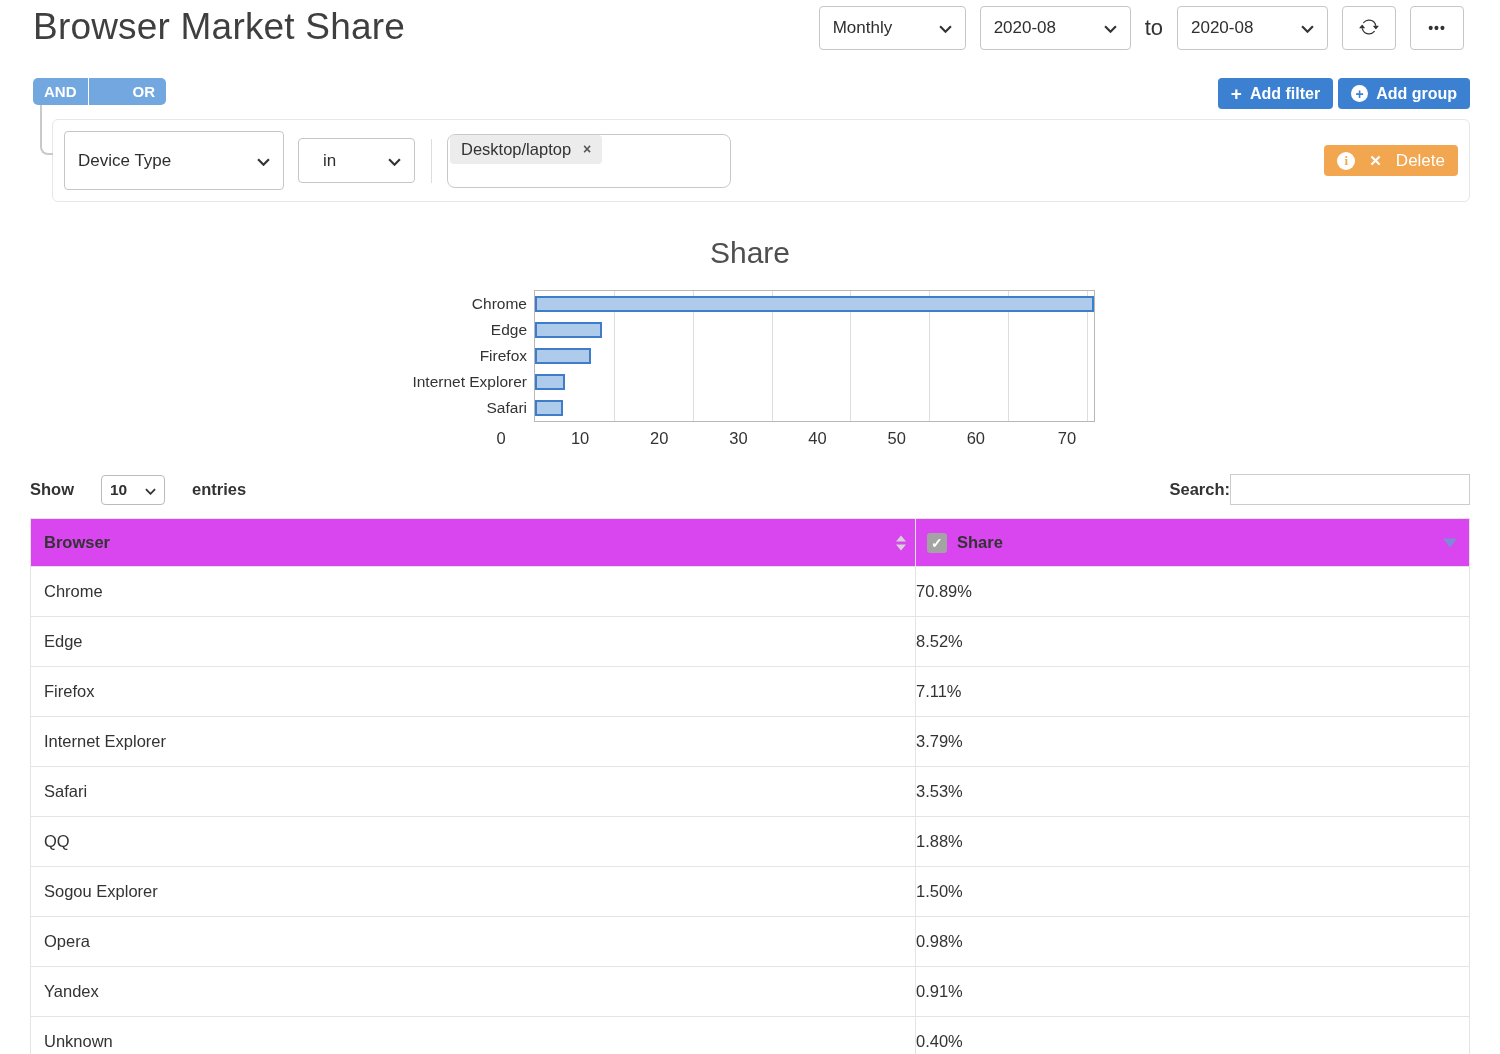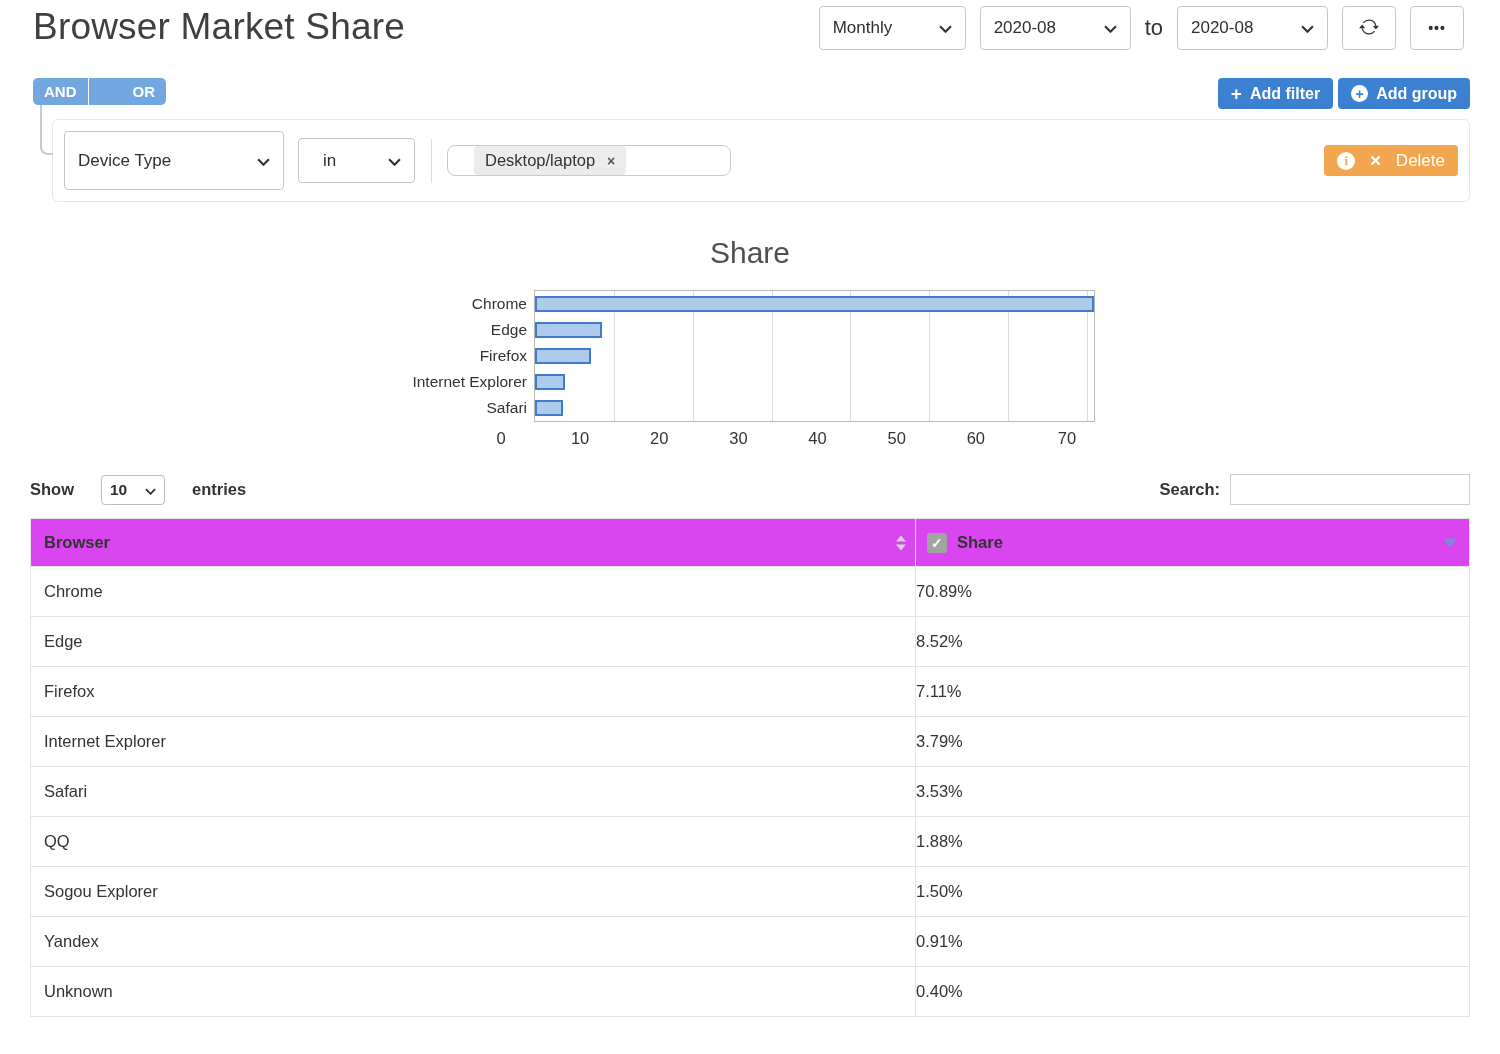--- a/index.html
+++ b/index.html
@@ -31,22 +31,22 @@
   .plus-glyph { font-size: 19px; font-weight: 700; line-height: 1; }
   .plus-circle { width: 17px; height: 17px; border-radius: 50%; background: #fff; color: #3b80d1;
                  display: flex; align-items: center; justify-content: center; font-size: 14px; font-weight: 700; line-height: 1; }
   .connector { position: absolute; left: 7px; top: 27px; width: 13px; height: 50px;
                border-left: 2px solid #c9c9c9; border-bottom: 2px solid #c9c9c9; border-bottom-left-radius: 8px; }
   .rule-row { margin: 14px 0 0 19px; border: 1px solid #e7e7e7; border-radius: 6px; padding: 11px 11px;
               display: flex; align-items: center; background: #fff; }
   .csel.w-field { width: 220px; height: 59px; margin-right: 14px; }
   .csel.w-op { width: 117px; height: 45px; padding-left: 24px; }
   .vdivider { width: 1px; height: 44px; background: #ddd; margin: 0 15px 0 16px; }
-  .tagbox { width: 284px; height: 31px; border: 1px solid #c9c9c9; border-radius: 8px; display: flex;
-            align-items: flex-end; padding: 0 26px; background: #fff; cursor: text; }
+  .tagbox { width: 284px; height: 54px; border: 1px solid #c9c9c9; border-radius: 8px; display: flex;
+            align-items: flex-start; padding: 0 2px; background: #fff; cursor: text; }
   .tag { background: #ececec; border-radius: 4px; padding: 5px 11px; font-size: 16.5px; color: #333;
          display: flex; align-items: center; gap: 12px; }
   .tag-x { font-size: 14px; color: #555; font-weight: 700; cursor: pointer; line-height: 1; }
   .delete-group { margin-left: auto; background: #f1a64f; border-radius: 4px; height: 31px; color: #fff;
                   display: flex; align-items: center; padding: 0 13px; gap: 14px; border: none; cursor: pointer;
                   font-family: "Liberation Sans", sans-serif; }
   .info-circle { width: 18px; height: 18px; border-radius: 50%; background: #fff; color: #f1a64f;
                  display: flex; align-items: center; justify-content: center; font-size: 13px; font-weight: 700;
                  font-family: "Liberation Serif", serif; }
   .del-x { font-size: 15px; font-weight: 700; }
@@ -61,21 +61,21 @@
   .chart-plot { position: relative; width: 561px; height: 132px; border: 1px solid #b7b7b7; background: #fff; }
   .gridline { position: absolute; top: 0; bottom: 0; width: 1px; background: #ddd; }
   .bar { position: absolute; left: 0; height: 16px; border: 2px solid #3f7dc8; background: #aecbeb; }
   .chart-xticks { position: relative; width: 561px; height: 32px; margin-left: 501px; }
   .tick { position: absolute; top: 7px; transform: translateX(-50%); font-size: 16.5px; color: #333; }
 
   
   .table-controls { display: flex; justify-content: space-between; align-items: center; margin: 20px 30px 13px; }
   .show-group { display: flex; align-items: center; gap: 27px; font-weight: 700; font-size: 16.5px; }
   .csel.w-entries { width: 64px; height: 30px; padding: 0 8px; font-size: 15.5px; font-weight: 700; border-color: #bbb; }
-  .search-group { display: flex; align-items: center; gap: 10px; font-weight: 700; font-size: 16.5px; }
+  .search-group { display: flex; align-items: center; font-weight: 700; font-size: 16.5px; }
   .search-input { width: 240px; height: 31px; border: 1px solid #ccc; padding: 0 8px; font-size: 15px;
                   font-family: "Liberation Sans", sans-serif; outline: none; }
 
   
   .data-table { margin: 0 30px; width: 1440px; border-collapse: collapse; table-layout: fixed; }
   .data-table th, .data-table td { border: 1px solid #e4e4e4; }
   .data-table thead th { background: #d946ef; height: 48px; font-size: 16.5px; font-weight: 700; color: #333;
                          text-align: left; position: relative; cursor: pointer; }
   .th-browser { width: 61.5%; padding-left: 13px; }
   .th-share { padding-left: 11px; }
@@ -288,20 +288,24 @@
       </tr>
       <tr>
         <td class="col-browser">QQ</td>
         <td class="col-share">1.88%</td>
       </tr>
       <tr>
         <td class="col-browser">Sogou Explorer</td>
         <td class="col-share">1.50%</td>
       </tr>
       <tr>
+        <td class="col-browser">Opera</td>
+        <td class="col-share">0.98%</td>
+      </tr>
+      <tr>
         <td class="col-browser">Yandex</td>
         <td class="col-share">0.91%</td>
       </tr>
       <tr>
         <td class="col-browser">Unknown</td>
         <td class="col-share">0.40%</td>
       </tr>
     </tbody>
 </table>
 

